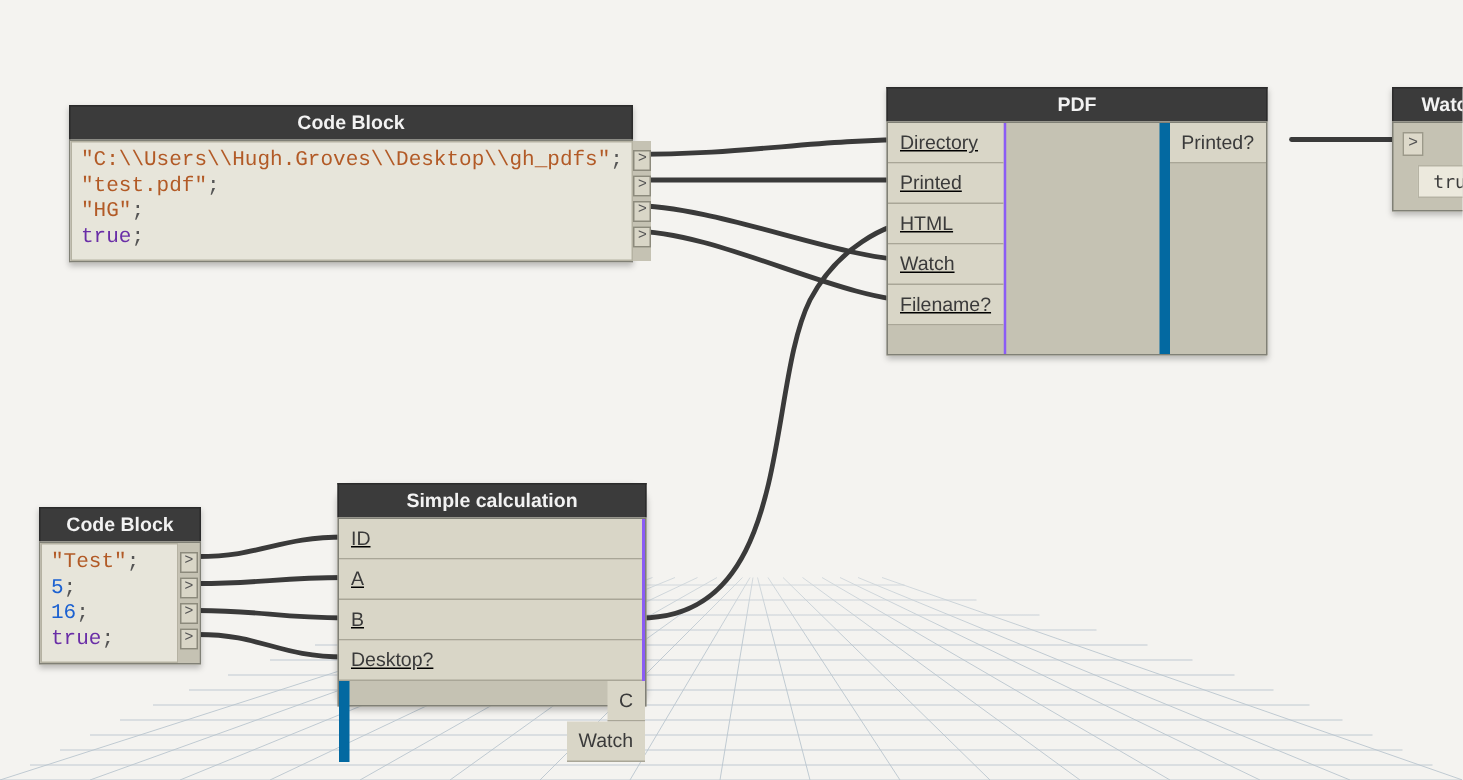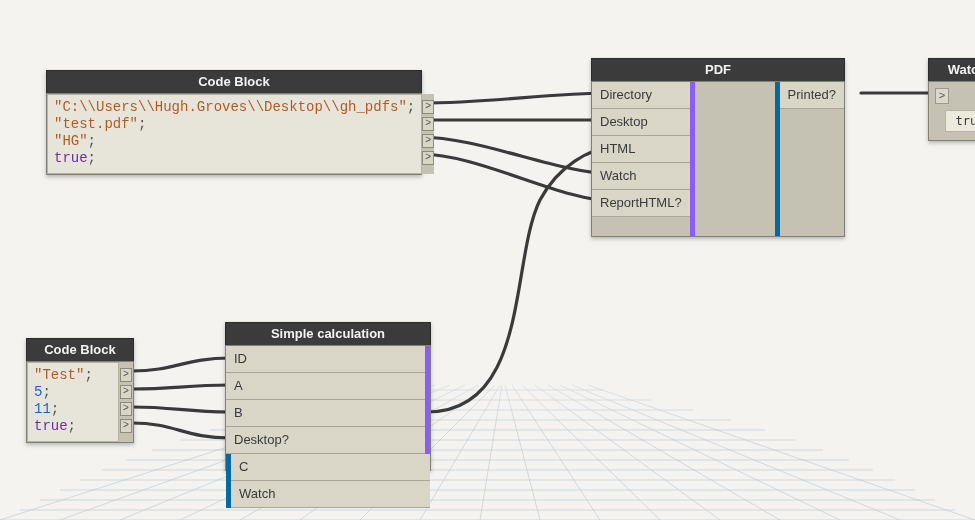--- a/index.html
+++ b/index.html
@@ -103,22 +103,22 @@
   
   .fnnode .body {
     display: flex;
     align-items: stretch;
     min-height: 40px;
   }
   .fnnode .incol, .fnnode .outcol {
     display: flex;
     flex-direction: column;
   }
-  .fnnode .incol { border-right: 5px solid #8b5cf6; }
-  .fnnode .outcol { border-left: 5px solid #0369a1; }
+  .fnnode .incol { border-right: 2px solid #8b5cf6; text-decoration: underline; }
+  .fnnode .outcol { border-left: 7px solid #0369a1; align-items: flex-end; }
   .fnnode .port {
     padding: 4px 8px;
     font-size: 13px;
     color: #3a3a3a;
     background: #d9d6c7;
     border-bottom: 1px solid #a9a697;
     white-space: nowrap;
     height: 18px;
     line-height: 18px;
   }
@@ -254,24 +254,24 @@
           </div>
         </div>
     </div>
   </div>
 
   <div class="node fnnode" style="left:591px; top:58px; width:254px;">
     <div class="title">PDF</div>
     <div class="body" style="height:154px;">
       <div class="incol" id="pdf-in">
           <div class="port">Directory</div>
-          <div class="port">Desktop</div>
+          <div class="port">Printed</div>
           <div class="port">HTML</div>
           <div class="port">Watch</div>
-          <div class="port">ReportHTML?</div>
+          <div class="port">Filename?</div>
           <div class="fill"></div>
         </div>
       <div class="fill"></div>
       <div class="outcol">
         <div class="port">Printed?</div>
         <div class="fill"></div>
       </div>
     </div>
   </div>
 
@@ -284,40 +284,40 @@
       </div>
       <div class="value">true</div>
     </div>
   </div>
 
   <div class="node codeblock" style="left:26px; top:338px; width:108px;">
     <div class="title">Code Block</div>
     <div class="body">
       <div class="codearea" id="cb2-code"><span class="tok-str">"Test"</span><span class="tok-punc">;</span>
 <span class="tok-num">5</span><span class="tok-punc">;</span>
-<span class="tok-num">11</span><span class="tok-punc">;</span>
+<span class="tok-num">16</span><span class="tok-punc">;</span>
 <span class="tok-bool">true</span><span class="tok-punc">;</span></div>
       <div class="outcol" id="cb2-ports">
           <div class="outport">
             <span>&gt;</span>
           </div>
           <div class="outport">
             <span>&gt;</span>
           </div>
           <div class="outport">
             <span>&gt;</span>
           </div>
           <div class="outport">
             <span>&gt;</span>
           </div>
         </div>
     </div>
   </div>
 
-  <div class="node fnnode" style="left:225px; top:322px; width:206px;">
+  <div class="node fnnode" style="left:225px; top:322px; width:206px;border-radius:12px;">
     <div class="title">Simple calculation</div>
     <div class="body" style="height:124px;flex-direction:column;">
       <div class="incol" id="sc-in">
           <div class="port">ID</div>
           <div class="port">A</div>
           <div class="port">B</div>
           <div class="port">Desktop?</div>
           <div class="fill"></div>
         </div>
       <div class="fill" style="min-width:18px;"></div>

